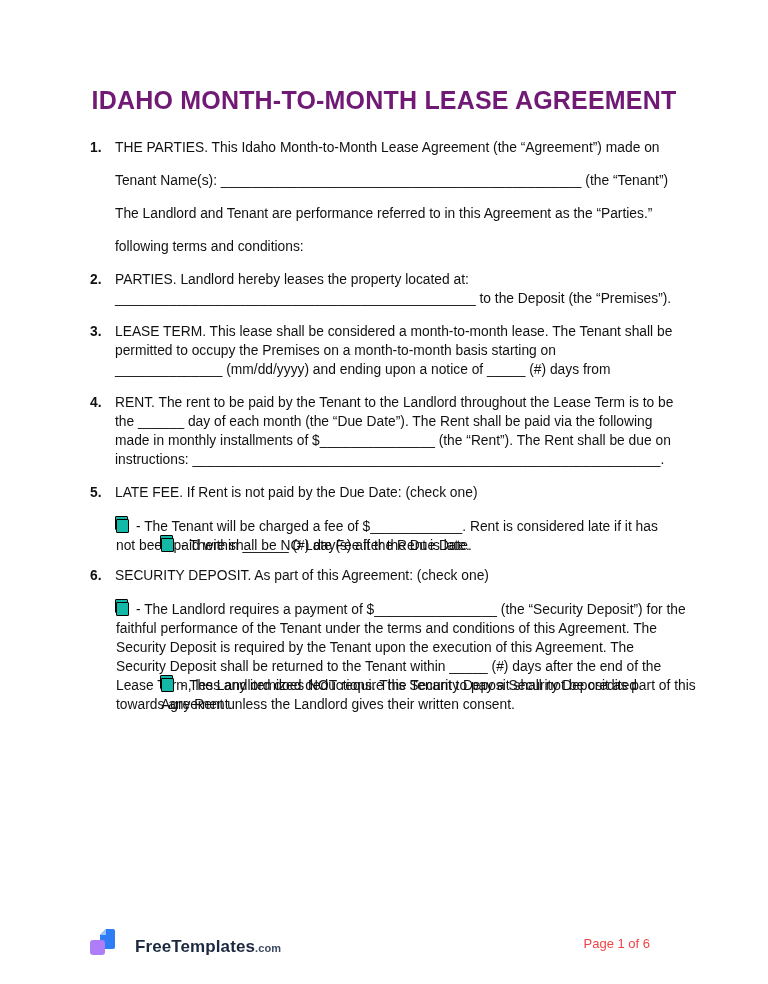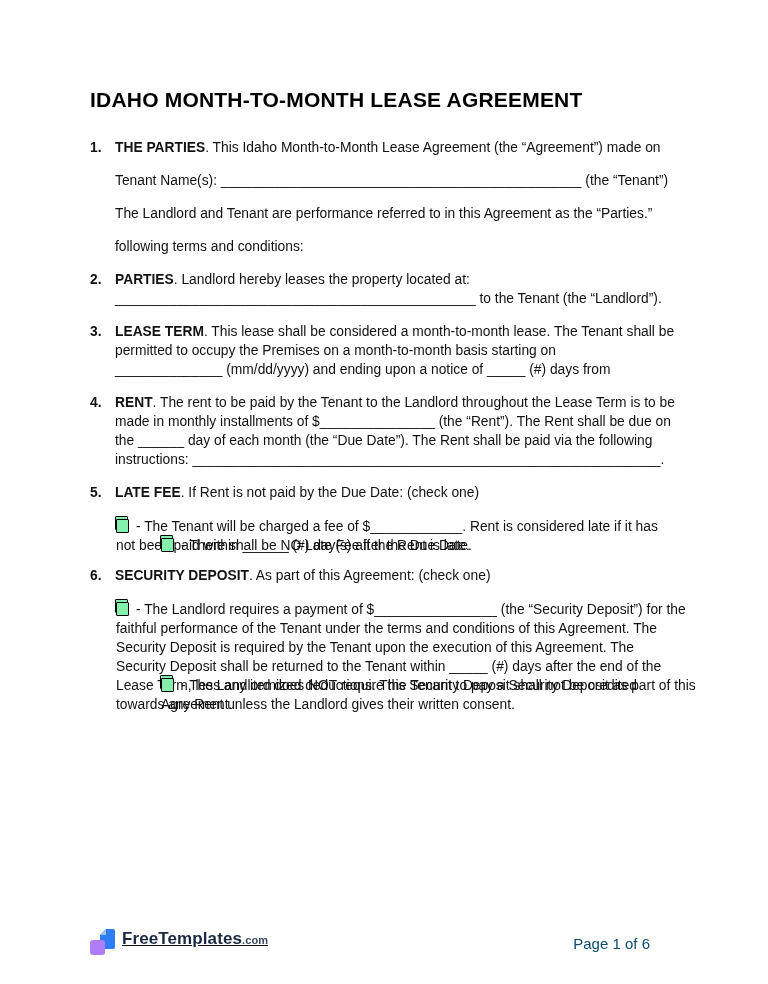--- a/index.html
+++ b/index.html
@@ -13,107 +13,108 @@
     overflow: hidden;
   }
   .content {
     position: absolute;
     left: 90px;
     right: 90px;
     top: 0;
   }
   .doc-title {
     margin: 89px 0 0 0;
-    font-size: 21px;
+    text-align: center;
+    font-size: 25px;
     line-height: 22px;
     font-weight: bold;
-    color: #000000;
+    color: #701a75;
     letter-spacing: 0.2px;
   }
   .blocks { margin-top: 27px; }
   .block {
     position: relative;
     margin-left: 25px;
     margin-top: 14px;
     font-size: 13.8px;
     line-height: 19px;
   }
   .block.first { margin-top: 0; }
   .block.tight { margin-top: 6px; }
   .line { white-space: nowrap; }
   .num {
     position: absolute;
     left: -25px;
     font-weight: bold;
   }
-  b.lead { font-weight: bold; }
+  b.lead { font-weight: normal; }
   .checkbox {
     display: inline-block;
     width: 11px;
     height: 12px;
     border: 1.5px solid #000;
     border-radius: 1px;
     margin-right: 7px;
     vertical-align: -2px;
-    background: #86efac;
+    background: #14b8a6;
   }
   .footer {
     position: absolute;
     left: 90px;
     right: 90px;
     top: 928px;
     height: 30px;
     display: flex;
     align-items: center;
     justify-content: space-between;
   }
-  .brand { display: flex; align-items: flex-start; gap: 7px; cursor: pointer; text-decoration: underline; }
+  .brand { display: flex; align-items: flex-end; gap: 20px; cursor: pointer; }
   .logo-icon { display: inline-block; width: 25px; height: 28px; }
   .brand-text {
     font-size: 17px;
     font-weight: bold;
     color: #1b2940;
     letter-spacing: 0.1px;
   }
   .brand-tld {
     font-size: 11px;
     font-weight: 600;
     color: #3c4a63;
   }
   .page-num {
-    font-size: 15px;
-    color: #0c4a6e;
+    font-size: 13px;
+    color: #ef4444;
     padding-right: 28px;
   }
 </style>
 </head>
 <body>
 
 <div class="page">
   <div class="content">
     <h1 class="doc-title">IDAHO MONTH-TO-MONTH LEASE AGREEMENT</h1>
     <div class="blocks"><div class="block section first">
           <div class="line"><span class="num">1.</span><b class="lead">THE PARTIES</b>. This Idaho Month-to-Month Lease Agreement (the “Agreement”) made on</div>
         </div><div class="block para">
           <div class="line">Tenant Name(s): _______________________________________________ (the “Tenant”)</div>
         </div><div class="block para">
           <div class="line">The Landlord and Tenant are performance referred to in this Agreement as the “Parties.”</div>
         </div><div class="block para">
           <div class="line">following terms and conditions:</div>
         </div><div class="block section">
           <div class="line"><span class="num">2.</span><b class="lead">PARTIES</b>. Landlord hereby leases the property located at:</div>
-          <div class="line">_______________________________________________ to the Tenant (the “Landlord”).</div>
+          <div class="line">_______________________________________________ to the Deposit (the “Premises”).</div>
         </div><div class="block section">
           <div class="line"><span class="num">3.</span><b class="lead">LEASE TERM</b>. This lease shall be considered a month-to-month lease. The Tenant shall be</div>
           <div class="line">permitted to occupy the Premises on a month-to-month basis starting on</div>
           <div class="line">______________ (mm/dd/yyyy) and ending upon a notice of _____ (#) days from</div>
         </div><div class="block section">
           <div class="line"><span class="num">4.</span><b class="lead">RENT</b>. The rent to be paid by the Tenant to the Landlord throughout the Lease Term is to be</div>
+          <div class="line">the ______ day of each month (the “Due Date”). The Rent shall be paid via the following</div>
           <div class="line">made in monthly installments of $_______________ (the “Rent”). The Rent shall be due on</div>
-          <div class="line">the ______ day of each month (the “Due Date”). The Rent shall be paid via the following</div>
           <div class="line">instructions: _____________________________________________________________.</div>
         </div><div class="block section">
           <div class="line"><span class="num">5.</span><b class="lead">LATE FEE</b>. If Rent is not paid by the Due Date: (check one)</div>
         </div><div class="block checkbox"><div class="line"><span class="checkbox"></span>- The Tenant will be charged a fee of $____________. Rent is considered late if it has</div><div class="line">not been paid within ______ (#) day(s) after the Due Date.</div></div><div class="block checkbox tight"><div class="line"><span class="checkbox"></span>- There shall be NO Late Fee if the Rent is late.</div></div><div class="block section">
           <div class="line"><span class="num">6.</span><b class="lead">SECURITY DEPOSIT</b>. As part of this Agreement: (check one)</div>
         </div><div class="block checkbox"><div class="line"><span class="checkbox"></span>- The Landlord requires a payment of $________________ (the “Security Deposit”) for the</div><div class="line">faithful performance of the Tenant under the terms and conditions of this Agreement. The</div><div class="line">Security Deposit is required by the Tenant upon the execution of this Agreement. The</div><div class="line">Security Deposit shall be returned to the Tenant within _____ (#) days after the end of the</div><div class="line">Lease Term, less any itemized deductions. This Security Deposit shall not be credited</div><div class="line">towards any Rent unless the Landlord gives their written consent.</div></div><div class="block checkbox"><div class="line"><span class="checkbox"></span>- The Landlord does NOT require the Tenant to pay a Security Deposit as part of this</div><div class="line">Agreement.</div></div></div>
   </div>
 
   <div class="footer">
     <div class="brand">

